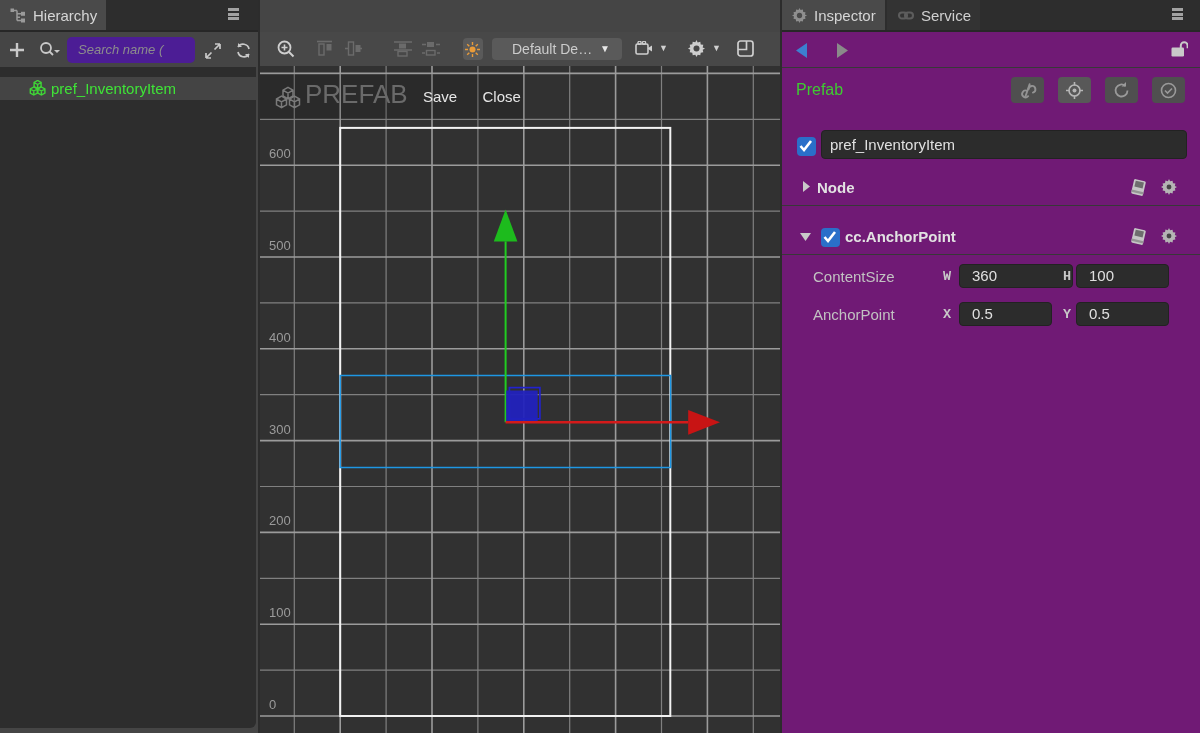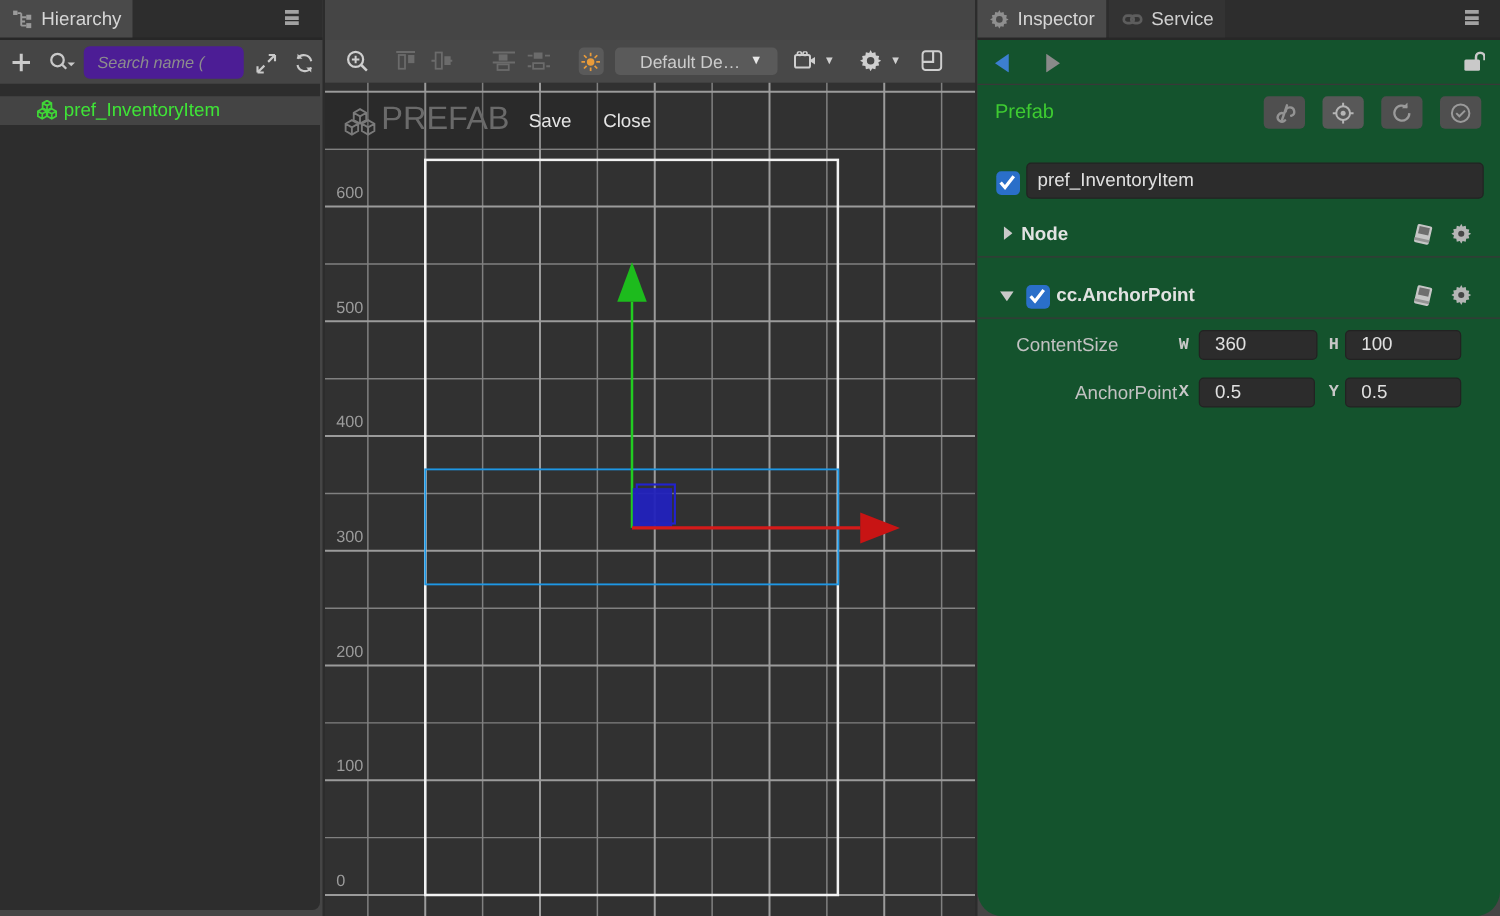--- a/index.html
+++ b/index.html
@@ -4,21 +4,21 @@
 <style>
 * { margin:0; padding:0; box-sizing:border-box; }
 html,body { width:1200px; height:733px; overflow:hidden; background:#454545; }
 body { font-family:"Liberation Sans", sans-serif; }
 .abs { position:absolute; }
 #app { position:relative; width:1200px; height:733px; background:#454545; }
 
 
 #hier { left:0; top:0; width:258px; height:733px; background:#454545; }
 #scenep { left:260px; top:0; width:520px; height:733px; background:#454545; }
-#insp { left:782px; top:0; width:418px; height:733px; background:#14532d;border-radius:20px; }
+#insp { left:782px; top:0; width:418px; height:733px; background:#701a75; }
 .gap { background:#2c2c2c; top:0; height:733px; width:2px; }
 
 
 .tabbar { left:0; top:0; right:0; height:32px; background:#2d2d2d; border-bottom:2px solid #272727; }
 .tab { position:absolute; top:0; height:30px; display:flex; align-items:center; font-size:15px; color:#d6d6d6; }
 .burger { position:absolute; top:8px; width:11px; height:13px; }
 .burger div { height:3px; background:#a2a2a2; margin-bottom:1.6px; }
 
 
 #hier-toolbar { left:0; top:32px; width:258px; height:35px; background:#454545; }
@@ -319,24 +319,24 @@
         </g>
       </svg>
     <svg class="abs" style="left:379px;top:228px;" width="16" height="16" viewBox="0 0 17 17">
         <path d="M8.5 0l1.2 2.4 2.6-.6.4 2.6 2.6.4-.6 2.6L17 8.5l-2.3 1.2.6 2.6-2.6.4-.4 2.6-2.6-.6L8.5 17l-1.2-2.3-2.6.6-.4-2.6-2.6-.4.6-2.6L0 8.5l2.3-1.2-.6-2.6 2.6-.4.4-2.6 2.6.6z" fill="#b5b5b5"></path>
         <circle cx="8.5" cy="8.5" r="2.6" fill="#464646"></circle>
       </svg>
     <div class="divline" style="top:254px;"></div>
 
     <div class="flabel" style="left:31px;top:268px;">ContentSize</div>
     <div class="axis" style="left:161px;top:269px;">W</div>
-    <div class="abs ibox" style="left:177px;top:264px;width:95px;height:24px;line-height:22px;padding-left:12px;">360</div>
+    <div class="abs ibox" style="left:177px;top:264px;width:114px;height:24px;line-height:22px;padding-left:12px;">360</div>
     <div class="axis" style="left:281px;top:269px;">H</div>
     <div class="abs ibox" style="left:294px;top:264px;width:93px;height:24px;line-height:22px;padding-left:12px;">100</div>
 
-    <div class="flabel" style="left:31px;top:306px;margin-left:47px;">AnchorPoint</div>
+    <div class="flabel" style="left:31px;top:306px;">AnchorPoint</div>
     <div class="axis" style="left:161px;top:307px;">X</div>
     <div class="abs ibox" style="left:177px;top:302px;width:93px;height:24px;line-height:22px;padding-left:12px;">0.5</div>
     <div class="axis" style="left:281px;top:307px;">Y</div>
     <div class="abs ibox" style="left:294px;top:302px;width:93px;height:24px;line-height:22px;padding-left:12px;">0.5</div>
 
   </div>
 </div>
 
 </body></html>

